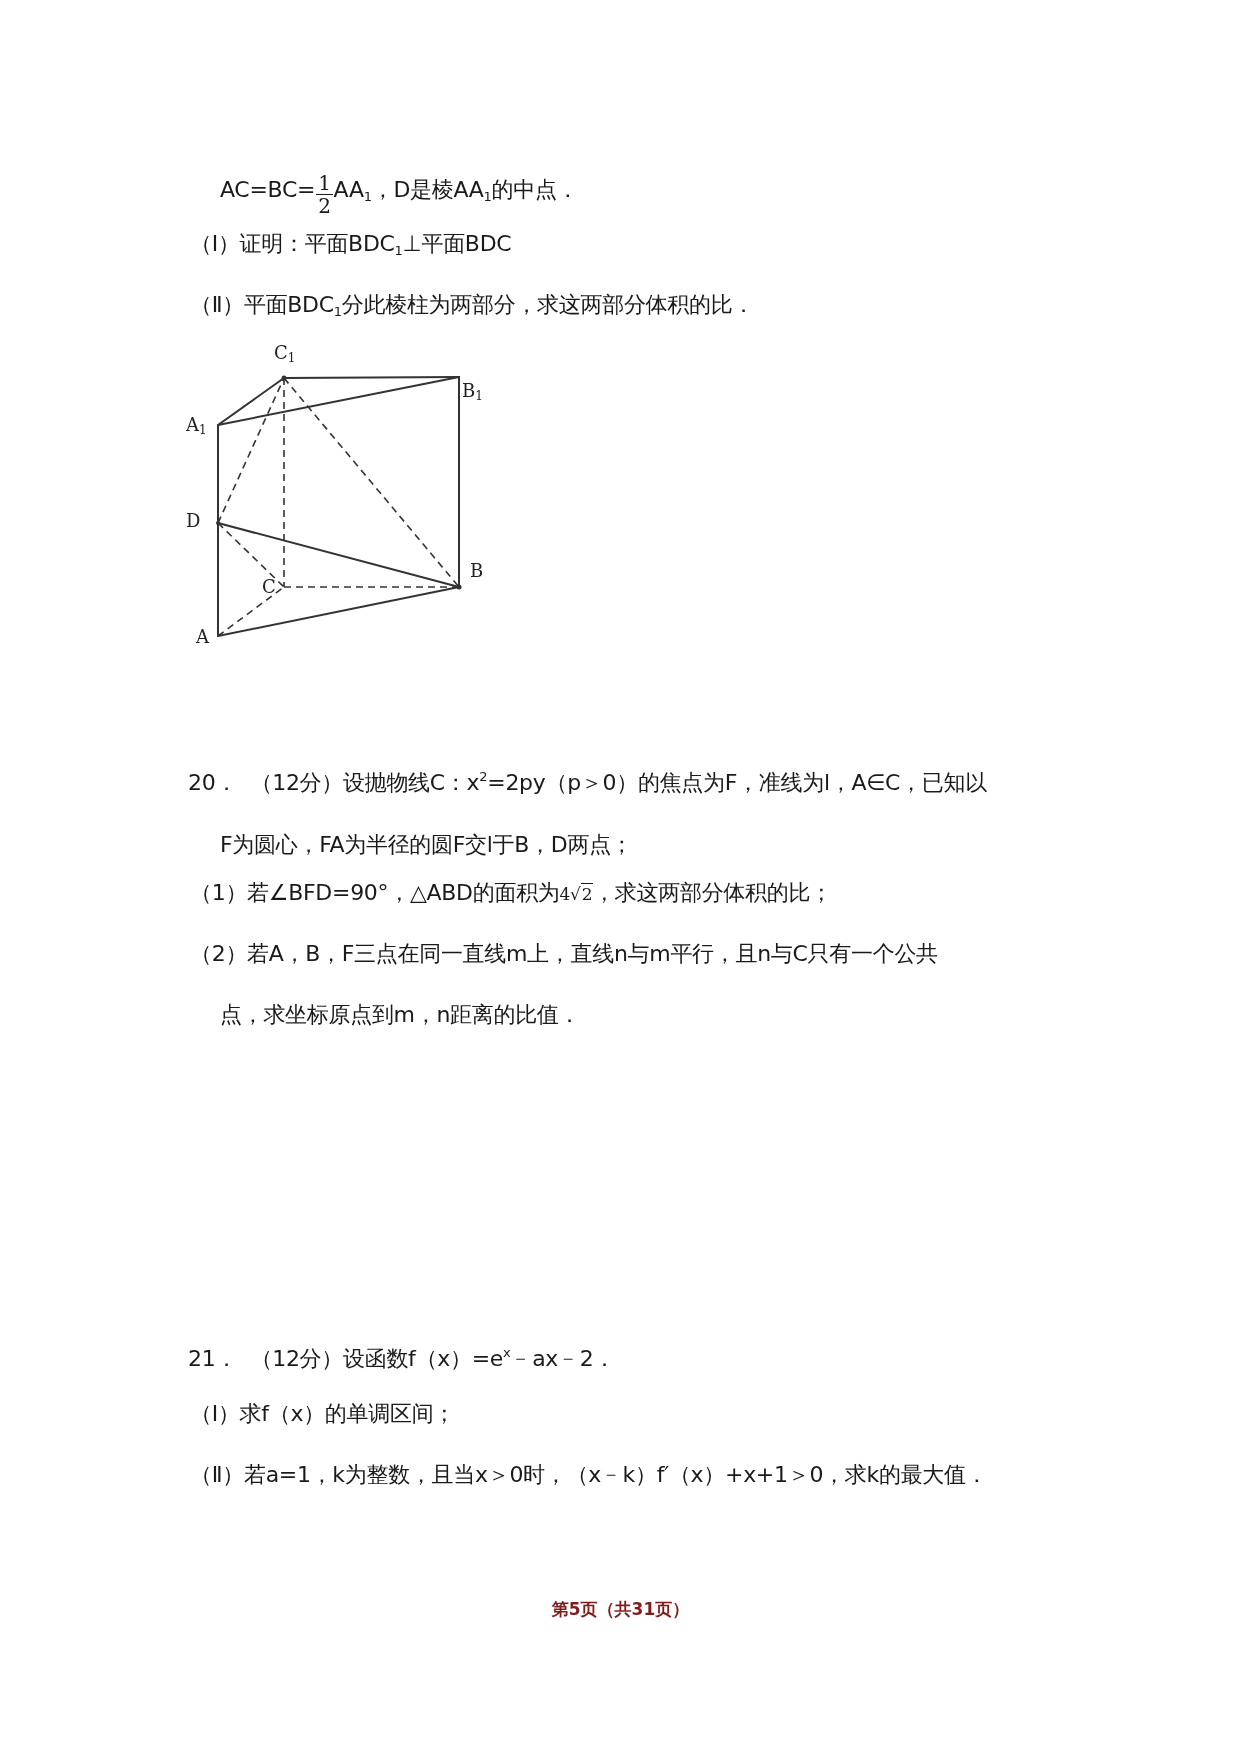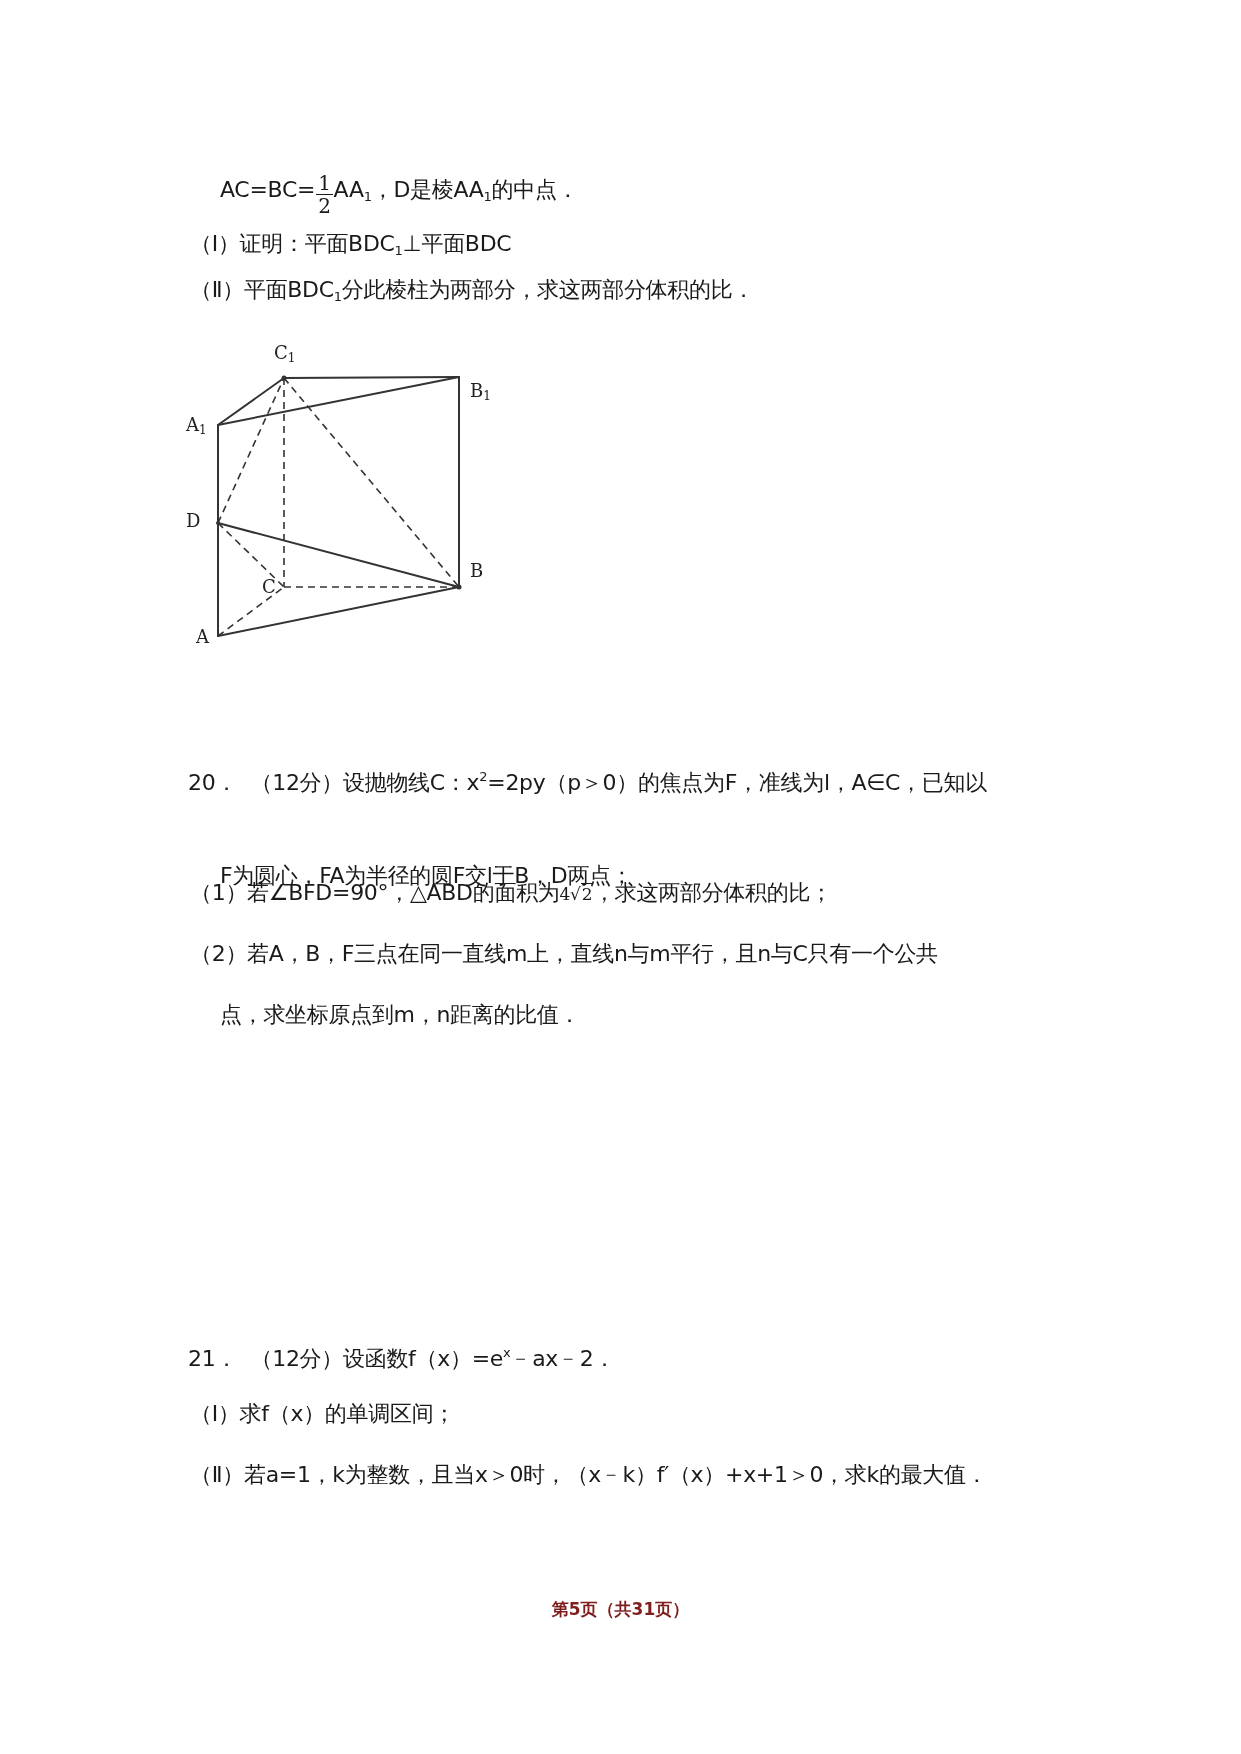--- a/index.html
+++ b/index.html
@@ -41,21 +41,21 @@
 <body>
 
 <div class="line" style="left:220px; top:168px;">
   <span>AC=BC=</span><span class="frac"><span class="num">1</span><span class="den">2</span></span><span>AA</span><span class="sub">1</span><span>，D是棱AA</span><span class="sub">1</span><span>的中点．</span>
 </div>
 
 <div class="line" style="left:190px; top:230px;">
   <span>（Ⅰ）证明：平面BDC</span><span class="sub">1</span><span>⊥平面BDC</span>
 </div>
 
-<div class="line" style="left:190px; top:276px;">
+<div class="line" style="left:190px; top:291px;">
   <span>（Ⅱ）平面BDC</span><span class="sub">1</span><span>分此棱柱为两部分，求这两部分体积的比．</span>
 </div>
 
 <div class="figure">
   <svg viewBox="0 0 340 320" xmlns="http://www.w3.org/2000/svg">
     <g stroke="#333" stroke-width="2" fill="none" stroke-linecap="round">
 
       <line x1="48" y1="85" x2="114" y2="38"></line>
       <line x1="114" y1="38" x2="289" y2="37"></line>
       <line x1="48" y1="85" x2="289" y2="37"></line>
@@ -71,32 +71,32 @@
       <line x1="48" y1="296" x2="114" y2="247"></line>
       <line x1="48" y1="183" x2="114" y2="38"></line>
       <line x1="48" y1="183" x2="114" y2="247"></line>
       <line x1="114" y1="38" x2="289" y2="247"></line>
     </g>
     <circle cx="114" cy="38" r="2.5" fill="#333"></circle>
     <circle cx="48" cy="183" r="2" fill="#333"></circle>
     <circle cx="289" cy="247" r="2.5" fill="#333"></circle>
   </svg>
   <span class="figlabel" style="left:104px; top:2px;"><span>C</span><span class="s">1</span></span>
-  <span class="figlabel" style="left:300px; top:40px;"><span>B</span><span class="s">1</span></span>
+  <span class="figlabel" style="left:292px; top:40px;"><span>B</span><span class="s">1</span></span>
   <span class="figlabel" style="left:16px; top:74px;"><span>A</span><span class="s">1</span></span>
   <span class="figlabel" style="left:16px; top:170px;">D</span>
   <span class="figlabel" style="left:92px; top:236px;">C</span>
   <span class="figlabel" style="left:300px; top:220px;">B</span>
   <span class="figlabel" style="left:26px; top:286px;">A</span>
 </div>
 
 <div class="line" style="left:188px; top:757px;margin-top:6px;">
   <span>20．</span>&nbsp;&nbsp;<span>（12分）</span><span>设抛物线C：x</span><span class="sup">2</span><span>=2py（p＞0）的焦点为F，准线为l，A∈C，已知以</span>
 </div>
-<div class="line" style="left:220px; top:862px;text-align:center;">F为圆心，FA为半径的圆F交l于B，D两点；</div>
+<div class="line" style="left:220px; top:831px;text-align:center;">F为圆心，FA为半径的圆F交l于B，D两点；</div>
 
 <div class="line" style="left:190px; top:879px;">
   <span>（1）若∠BFD=90°，△ABD的面积为</span><span class="serif-math"><span>4</span><span class="sqrt-wrap">√<span class="radicand">2</span></span></span><span>，求这两部分体积的比；</span>
 </div>
 
 <div class="line" style="left:190px; top:940px;text-align:right;">（2）若A，B，F三点在同一直线m上，直线n与m平行，且n与C只有一个公共</div>
 <div class="line" style="left:220px; top:1001px;">点，求坐标原点到m，n距离的比值．</div>
 
 <div class="line" style="left:188px; top:1339px;">
   <span>21．</span>&nbsp;&nbsp;<span>（12分）</span><span>设函数f（x）=e</span><span class="sup">x</span><span>﹣ax﹣2．</span>

